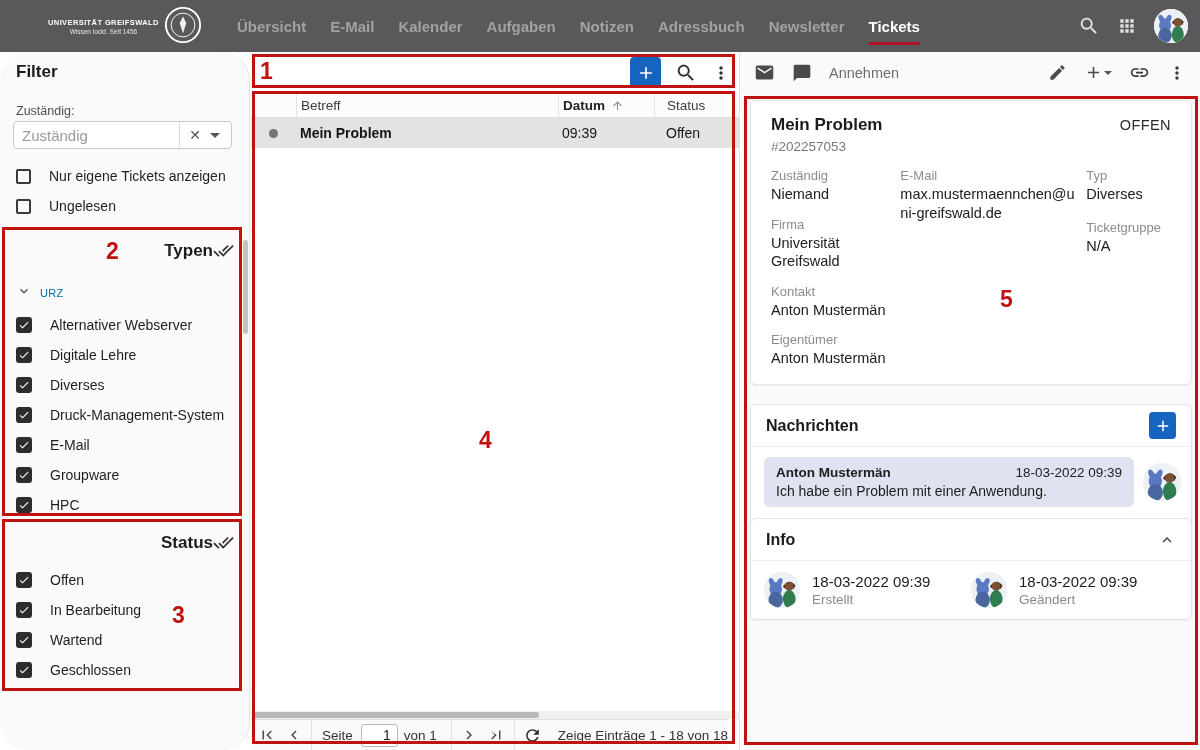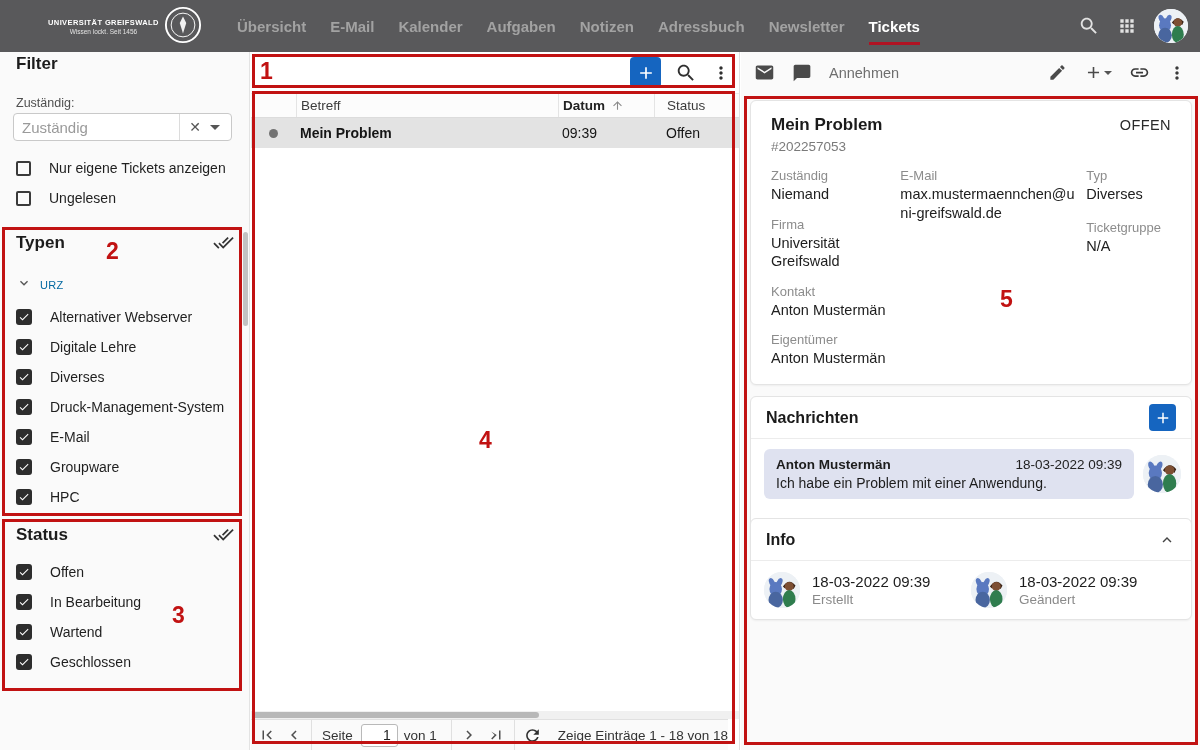--- a/index.html
+++ b/index.html
@@ -17,42 +17,42 @@
   .mainnav { position:absolute; left:237px; top:0; height:52px; display:flex; align-items:center; gap:24px; }
   .nav-item { font-size:15px; font-weight:700; color:#a2a2a2; position:relative; cursor:pointer; white-space:nowrap; }
   .nav-item.active { color:#fff; }
   .nav-item.active::after { content:""; position:absolute; left:0; right:0; bottom:-10px; height:3px; background:#b01323; }
   .topbar-right { position:absolute; right:12px; top:0; height:52px; display:flex; align-items:center; gap:17px; }
   .avatar { border-radius:50%; overflow:hidden; background:#edf1f5; flex:0 0 auto; }
   .avatar svg { display:block; }
   .topbar-avatar { width:34px; height:34px; }
 
   
-  .sidebar { position:absolute; top:44px; left:0; width:250px; bottom:0; background:#fafafa;
-             border-right:1px solid #e3e3e3; }
+  .sidebar { position:absolute; top:52px; left:0; width:250px; bottom:0; background:#fafafa;
+             border-right:1px solid #e3e3e3;border-radius:28px; }
   .filter-head { position:absolute; top:10px; left:16px; font-size:17px; font-weight:700; color:#1c1c1c; }
   .assignee-label { position:absolute; top:52px; left:16px; font-size:12.5px; color:#4f4f4f; }
   .assignee-input { position:absolute; top:69px; left:13px; width:219px; height:28px; background:#fff;
                     border:1px solid #c9c9c9; border-radius:4px; display:flex; align-items:center; }
   .assignee-input input { flex:1; min-width:0; border:none; outline:none; background:transparent;
                     font-family:"Liberation Sans",sans-serif; font-size:15px; color:#333; padding-left:8px; }
   .assignee-input input::placeholder { color:#9a9a9a; }
   .input-divider { width:1px; height:26px; background:#dcdcdc; }
   .clear-x { width:30px; text-align:center; color:#555; font-size:14px; cursor:pointer; }
   .caret-down { width:0; height:0; border-left:5px solid transparent; border-right:5px solid transparent;
                 border-top:5px solid #555; margin-right:11px; cursor:pointer; }
   .cb-row { position:absolute; left:16px; display:flex; align-items:center; gap:18px; cursor:pointer; }
   .cb-empty { width:15px; height:15px; border:2px solid #3a3a3a; border-radius:2px; background:#fafafa; flex:0 0 auto; }
   .cb-checked { width:16px; height:16px; background:#2d2d2d; border-radius:3px; display:flex;
                 align-items:center; justify-content:center; flex:0 0 auto; }
   .cb-label { font-size:14px; color:#1f1f1f; }
   .side-section { position:absolute; left:0; width:250px; padding:12px 16px 0; }
   .typen-section { top:176px; }
   .status-section { top:468px; }
-  .section-head { display:flex; align-items:center; justify-content:space-between; }
+  .section-head { display:flex; align-items:center; justify-content:flex-end; }
   .section-title { font-size:17px; font-weight:700; color:#1c1c1c; }
   .group-row { display:flex; align-items:center; gap:8px; margin-top:22px; cursor:pointer; }
   .group-label { font-size:11px; color:#0369a1; letter-spacing:.3px; }
   .side-item { display:flex; align-items:center; gap:18px; margin-top:13px; height:17px; cursor:pointer; }
   .side-scrollthumb { position:absolute; right:1px; top:188px; width:5px; height:94px; background:#c2c2c2; border-radius:3px; }
 
   
   .listpane { position:absolute; top:52px; left:251px; width:489px; bottom:0; background:#fff;
               border-right:1px solid #e0e0e0; }
   .list-toolbar { height:41px; display:flex; align-items:center; justify-content:flex-end;
@@ -101,21 +101,21 @@
   .card-top { padding:13px 20px 0; }
   .title-row { display:flex; justify-content:space-between; align-items:flex-start; }
   .ticket-title { font-size:17px; font-weight:600; color:#1b1b1b; line-height:22px; }
   .ticket-status { font-size:14.5px; color:#2a2a2a; letter-spacing:.4px; padding-top:3px; }
   .ticket-id { font-size:13.5px; color:#7a7a7a; margin-top:3px; }
   .fields { display:flex; padding:14px 20px 0; }
   .fcol1 { width:146px; } .fcol2 { width:186px; } .fcol3 { flex:1; }
   .field { margin-bottom:13px; padding-right:10px; }
   .f-label { font-size:13px; color:#8c8c8c; margin-bottom:2px; }
   .f-value { font-size:14.5px; color:#202020; line-height:18.5px; overflow-wrap:break-word; }
-  .msg-card { top:344px; height:155px; }
+  .msg-card { top:352px; height:155px; }
   .card-head { height:42px; display:flex; align-items:center; justify-content:space-between;
                padding:0 15px; border-bottom:1px solid #ececec; }
   .card-head-title { font-size:16px; font-weight:600; color:#1b1b1b; }
   .add-msg-btn { width:27px; height:27px; border-radius:4px; background:#1565c0; display:flex;
                  align-items:center; justify-content:center; cursor:pointer; }
   .msg-body { display:flex; align-items:center; padding:10px 10px 10px 13px; gap:9px; }
   .bubble { flex:1; background:#dfe2f0; border-radius:6px; padding:8px 12px; }
   .bubble-top { display:flex; justify-content:space-between; font-size:13.5px; }
   .msg-author { font-weight:700; color:#1d1d1d; }
   .msg-date { color:#222; }

